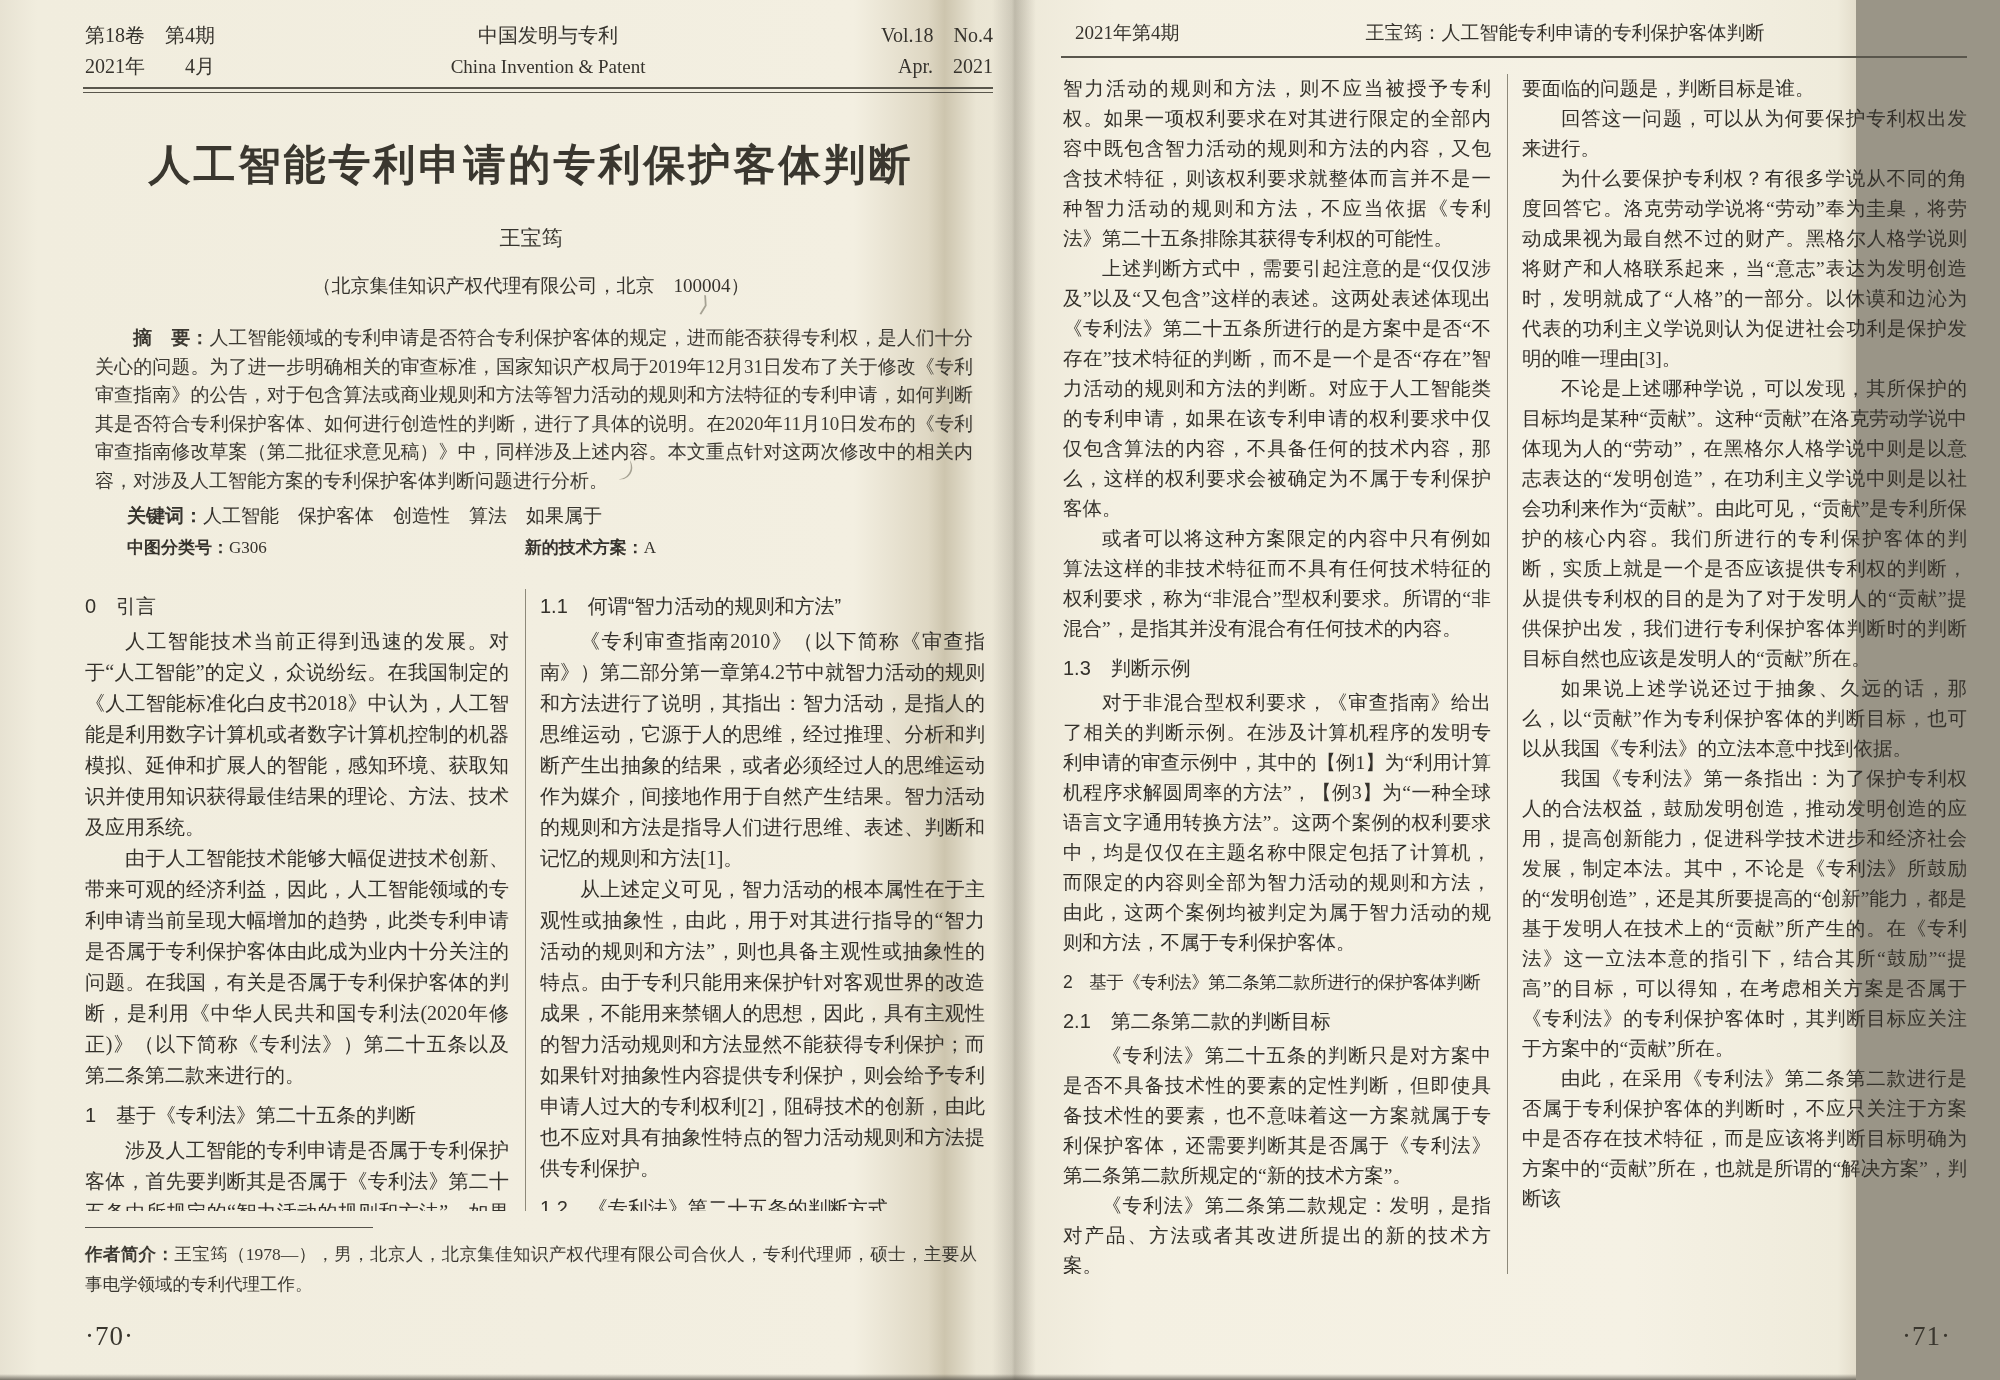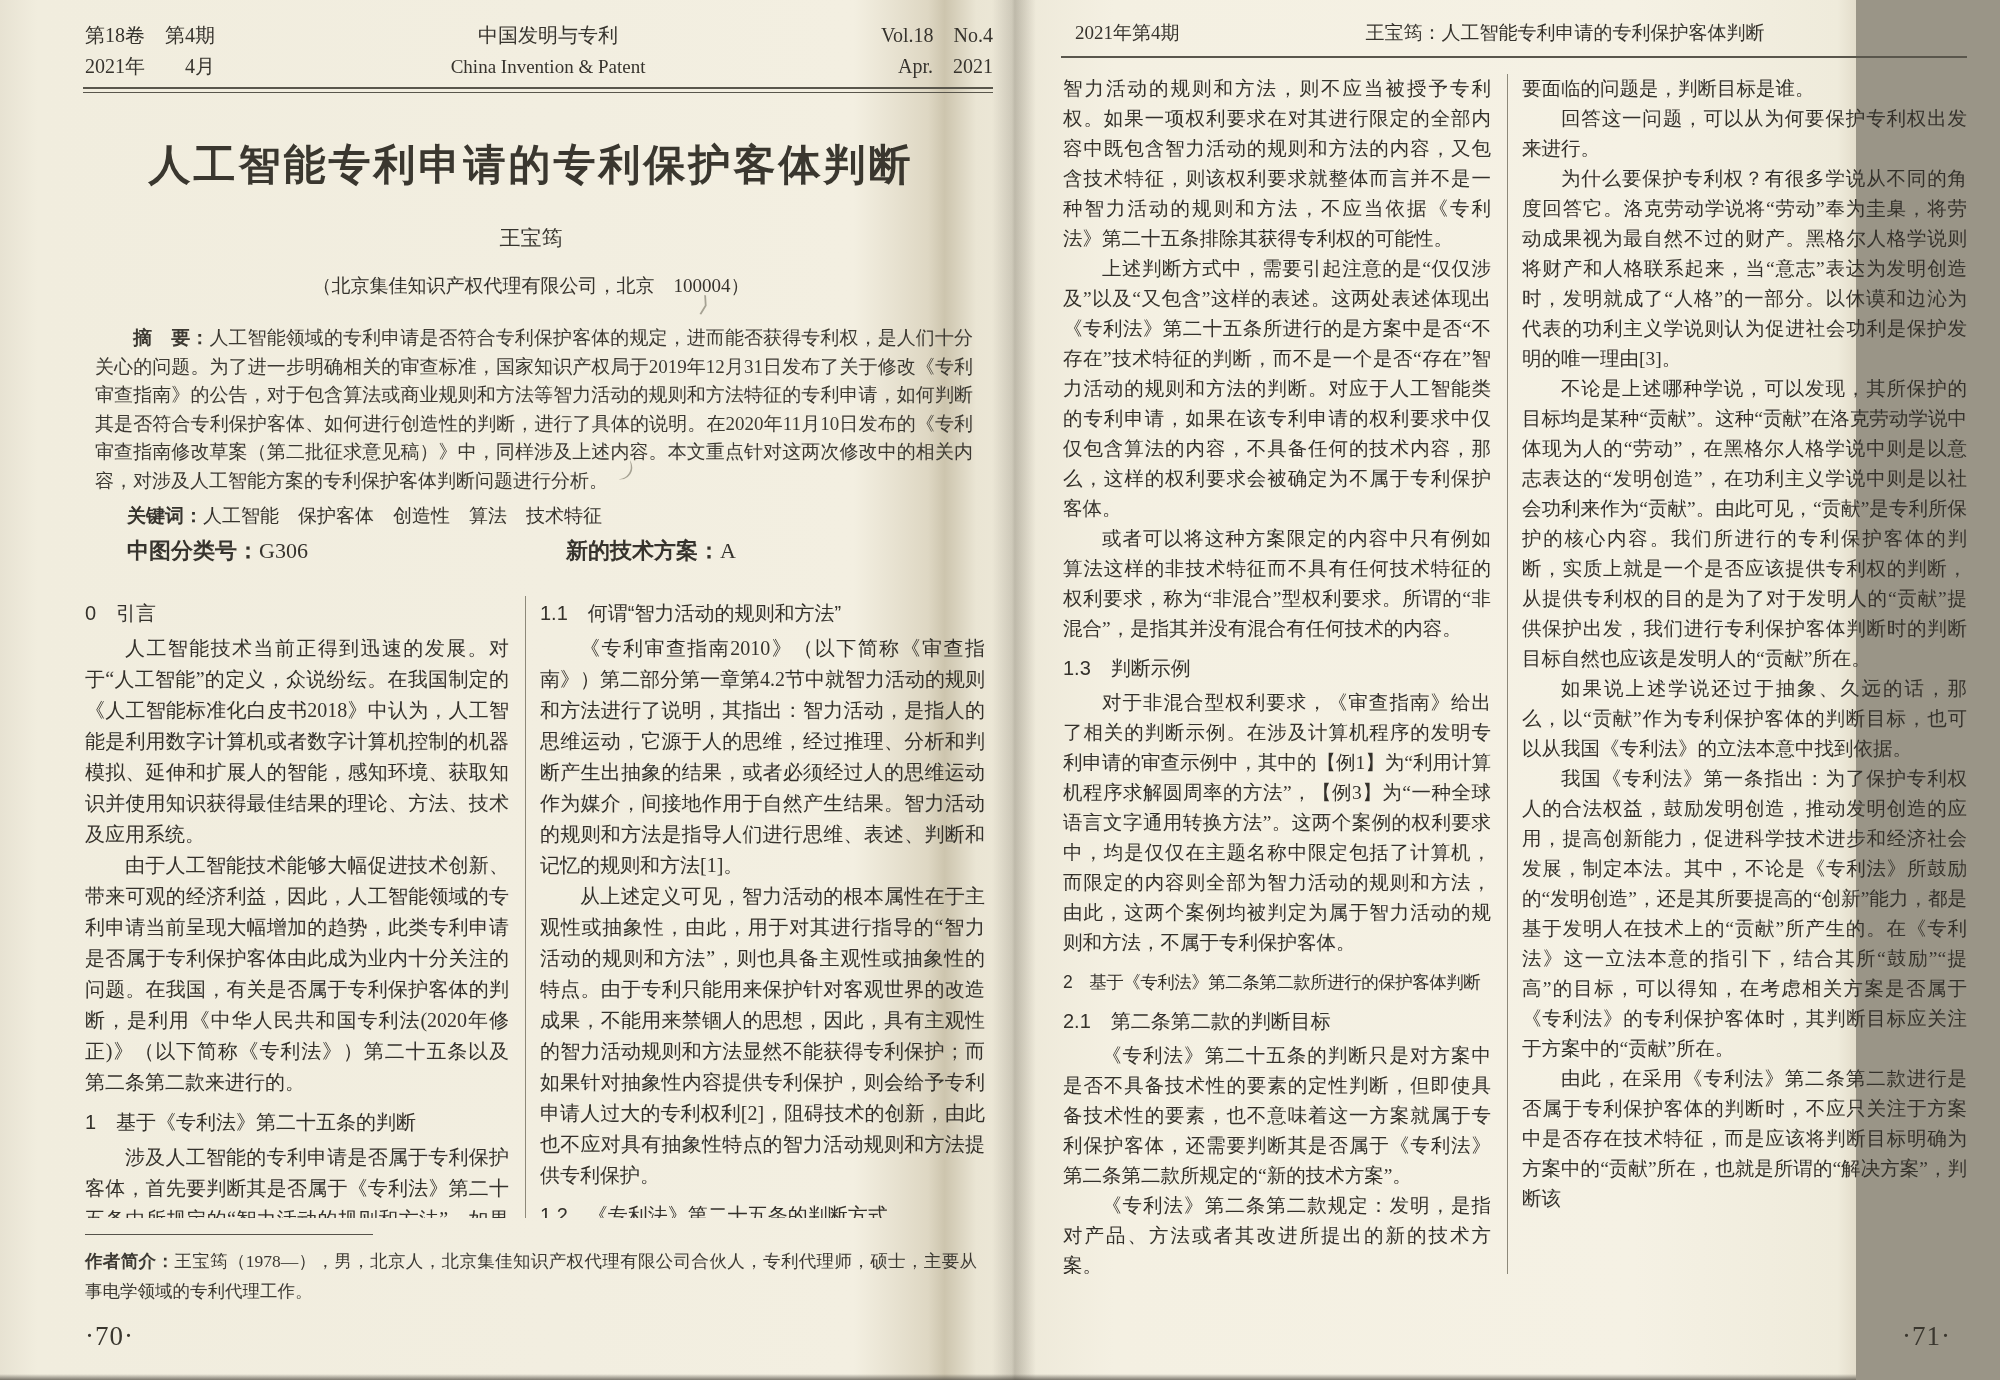--- a/index.html
+++ b/index.html
@@ -39,21 +39,21 @@
   .art-title { margin-top:44px; text-align:center; font-size:42px; font-weight:bold;
     letter-spacing:3px; color:#3a372f; }
   .art-author { margin-top:31px; text-align:center; font-size:21px; }
   .art-affil { margin-top:21px; text-align:center; font-size:19px; }
 
   
   .abstract { margin:25px 34px 0 40px; font-size:19px; line-height:28.5px;
     text-align:justify; text-indent:2em; color:#3c3932; }
   .lbl { font-weight:bold; font-family:"Liberation Sans",sans-serif; font-style:normal; }
   .kw-line { margin:8px 34px 0 72px; font-size:19px; }
-  .clc-line { margin:7px 34px 0 72px; font-size:22px; display:flex; }
+  .clc-line { margin:7px 34px 0 72px; font-size:17px; display:flex; }
   .clc-right { margin-left:258px; }
 
   
   .cols { display:flex; margin:30px 22px 0 30px; }
   .col { text-align:justify; font-size:20px; line-height:31px; overflow:hidden; color:#34312b; }
   .lcol { height:622px; }
   .rcol { height:1200px; font-size:19.5px; line-height:30px; }
   .col-a { width:424px; }
   .col-divider { width:1px; background:#8d897a; margin:0 14px 0 16px; }
   .col-b { flex:1; }
@@ -108,21 +108,21 @@
       </div>
     </div>
     <div class="double-rule"></div>
 
     <div class="art-title">人工智能专利申请的专利保护客体判断</div>
     <div class="art-author">王宝筠</div>
     <div class="art-affil">（北京集佳知识产权代理有限公司，北京　100004）</div>
 
     <div class="abstract"><span class="lbl">摘　要：</span><span>人工智能领域的专利申请是否符合专利保护客体的规定，进而能否获得专利权，是人们十分关心的问题。为了进一步明确相关的审查标准，国家知识产权局于2019年12月31日发布了关于修改《专利审查指南》的公告，对于包含算法或商业规则和方法等智力活动的规则和方法特征的专利申请，如何判断其是否符合专利保护客体、如何进行创造性的判断，进行了具体的说明。在2020年11月10日发布的《专利审查指南修改草案（第二批征求意见稿）》中，同样涉及上述内容。本文重点针对这两次修改中的相关内容，对涉及人工智能方案的专利保护客体判断问题进行分析。</span></div>
 
-    <div class="kw-line"><span class="lbl">关键词：</span><span>人工智能　保护客体　创造性　算法　技术特征</span></div>
+    <div class="kw-line"><span class="lbl">关键词：</span><span>人工智能　保护客体　创造性　算法　如果属于</span></div>
 
     <div class="clc-line">
       <span><span class="lbl">中图分类号：</span><span>G306</span></span>
       <span class="clc-right"><span class="lbl">新的技术方案：</span><span>A</span></span>
     </div>
 
     <div class="cols">
       <div class="col lcol col-a">
         <div class="sec">0　引言</div>
         <p class="para">人工智能技术当前正得到迅速的发展。对于“人工智能”的定义，众说纷纭。在我国制定的《人工智能标准化白皮书2018》中认为，人工智能是利用数字计算机或者数字计算机控制的机器模拟、延伸和扩展人的智能，感知环境、获取知识并使用知识获得最佳结果的理论、方法、技术及应用系统。</p>

